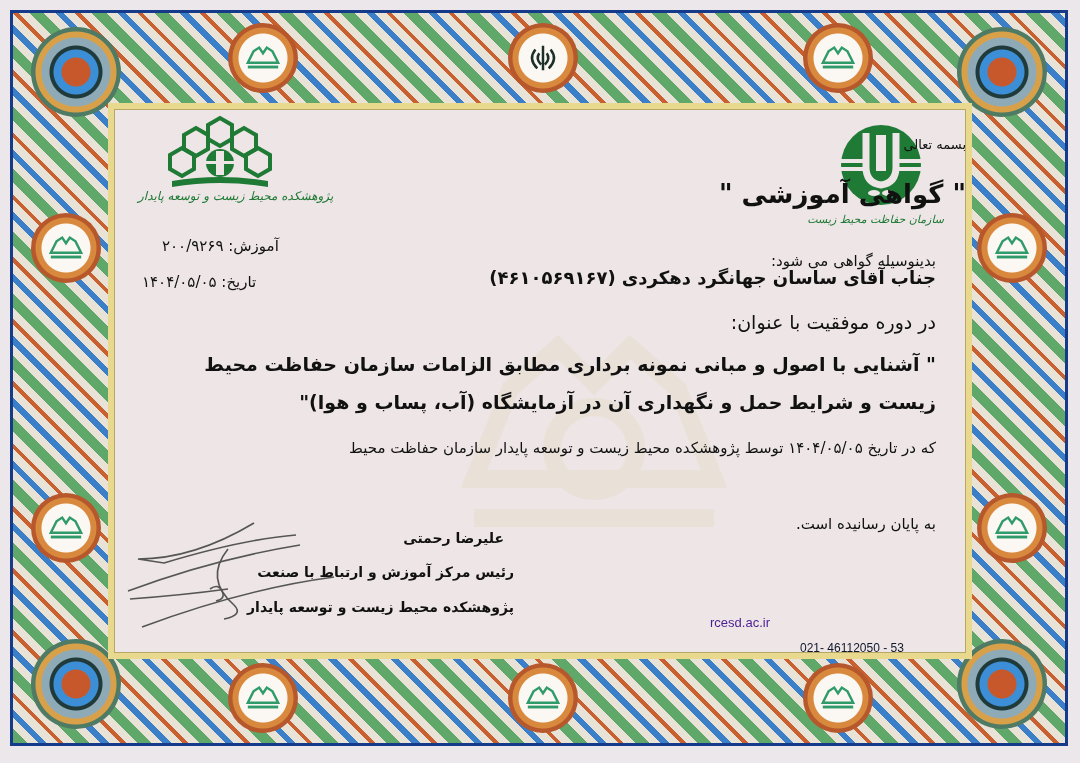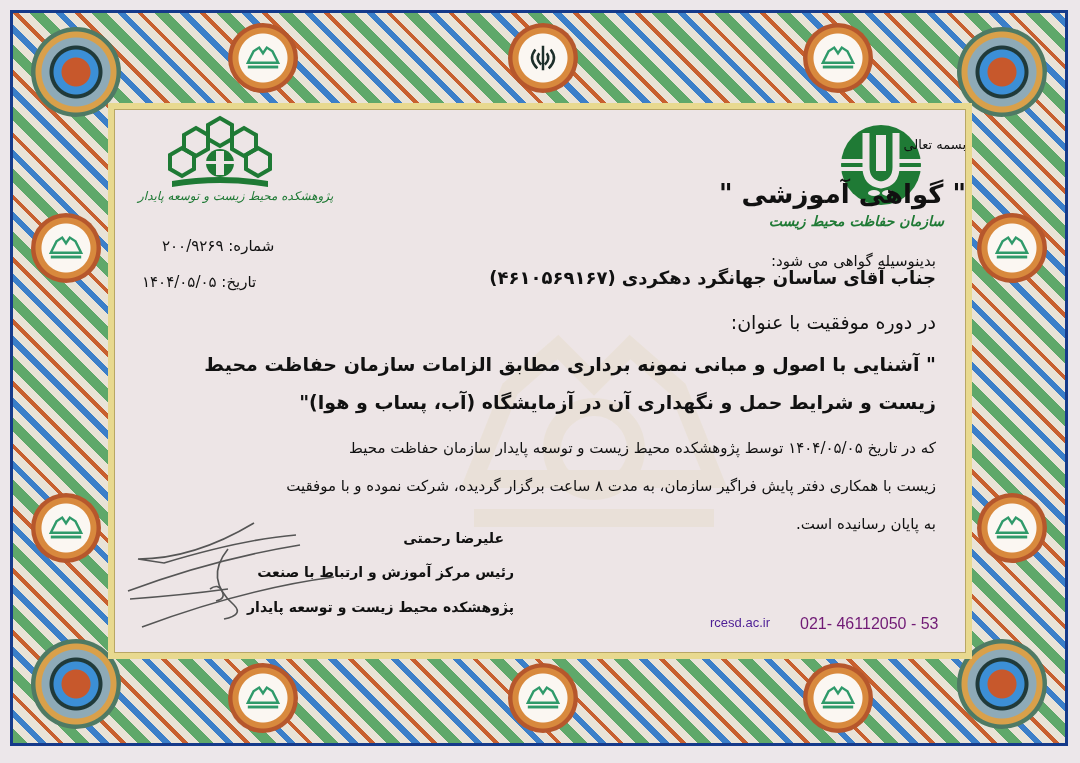--- a/index.html
+++ b/index.html
@@ -151,54 +151,53 @@
       <path d="M40 10 L40 44 Q40 60 55 62 Q70 60 70 44 L70 10" fill="none" stroke="#ede5e6" stroke-width="7"></path>
       <rect x="50" y="12" width="10" height="36" fill="#ede5e6"></rect>
       <rect x="15" y="36" width="22" height="4" fill="#ede5e6"></rect>
       <rect x="15" y="44" width="22" height="4" fill="#ede5e6"></rect>
       <rect x="73" y="36" width="22" height="4" fill="#ede5e6"></rect>
       <rect x="73" y="44" width="22" height="4" fill="#ede5e6"></rect>
       <ellipse cx="48" cy="70" rx="6" ry="3" fill="#ede5e6"></ellipse>
       <ellipse cx="62" cy="70" rx="6" ry="3" fill="#ede5e6"></ellipse>
     </svg>
   </div>
-  <div class="txt" style="right:22px;top:104px;font-size:14px;color:#1f7a35;font-family:'DejaVu Serif',serif;font-style:italic;font-weight:bold;">سازمان حفاظت محیط زیست</div>
+  <div class="txt" style="right:22px;top:104px;font-size:11px;color:#1f7a35;font-family:'DejaVu Serif',serif;font-style:italic;">سازمان حفاظت محیط زیست</div>
 
   <div class="txt center" style="left:0;right:0;top:28px;font-size:13px;">بسمه تعالی</div>
   <div class="txt center bold" style="left:0;right:0;top:70px;font-size:26px;">" گواهی آموزشی "</div>
 
   <div class="txt" style="left:48px;top:128px;font-size:15px;">
-    <span>شماره:</span>
+    <span>آموزش:</span>
     <span>۲۰۰/۹۲۶۹</span>
   </div>
   <div class="txt" style="left:28px;top:164px;font-size:15px;">
     <span>تاریخ:</span>
     <span>۱۴۰۴/۰۵/۰۵</span>
   </div>
 
   <div class="txt" style="right:30px;top:143px;font-size:15px;">بدینوسیله گواهی می شود:</div>
   <div class="txt" style="right:30px;top:158px;font-size:18px;font-weight:bold;">جناب آقای ساسان جهانگرد دهکردی (۴۶۱۰۵۶۹۱۶۷)</div>
   <div class="txt" style="right:30px;top:202px;font-size:19px;">در دوره موفقیت با عنوان:</div>
 
   <div class="txt bold" style="right:30px;top:244px;font-size:19px;">" آشنایی با اصول و مبانی نمونه برداری مطابق الزامات سازمان حفاظت محیط</div>
   <div class="txt bold" style="right:30px;top:282px;font-size:19px;">زیست و شرایط حمل و نگهداری آن در آزمایشگاه (آب، پساب و هوا)"</div>
 
   <div class="txt" style="right:30px;top:330px;font-size:15px;">که در تاریخ ۱۴۰۴/۰۵/۰۵ توسط پژوهشکده محیط زیست و توسعه پایدار سازمان حفاظت محیط</div>
-  <div class="txt" style="right:30px;top:368px;font-size:15px;">زیست با همکاری دفتر پایش فراگیر سازمان، به مدت ۸ ساعت برگزار گردیده، شرکت نموده و با موفقیت</div>
   <div class="txt" style="right:30px;top:406px;font-size:15px;">به پایان رسانیده است.</div>
 
   <svg class="signature" viewBox="0 0 240 120">
     <g fill="none" stroke="#555" stroke-width="1.6">
       <path d="M130 4 Q70 40 14 40 L40 44 Q120 20 172 16"></path>
       <path d="M4 72 Q90 40 176 26"></path>
       <path d="M104 30 Q80 60 110 86 Q120 96 100 100"></path>
       <path d="M18 108 Q120 70 210 58"></path>
       <path d="M6 80 Q60 76 104 70"></path>
       <path d="M86 70 Q94 64 98 72 Q102 80 92 82"></path>
     </g>
   </svg>
   <div class="txt bold" style="left:120px;width:280px;top:455px;font-size:14px;text-align:right;">رئیس مرکز آموزش و ارتباط با صنعت</div>
   <div class="txt bold center" style="left:150px;width:240px;top:421px;font-size:14px;">علیرضا رحمتی</div>
   <div class="txt bold" style="left:120px;width:280px;top:490px;font-size:14px;text-align:right;">پژوهشکده محیط زیست و توسعه پایدار</div>
 
   <div class="txt ltr" style="left:596px;top:506px;font-size:13px;color:#4c1d95;">rcesd.ac.ir</div>
-  <div class="txt ltr" style="left:686px;top:506px;font-size:16px;color:#701a75;">021- 46112050 - 53</div>
+  <div class="txt ltr" style="left:686px;top:532px;font-size:12px;color:#0f172a;">021- 46112050 - 53</div>
 </div>
 
 </body></html>

